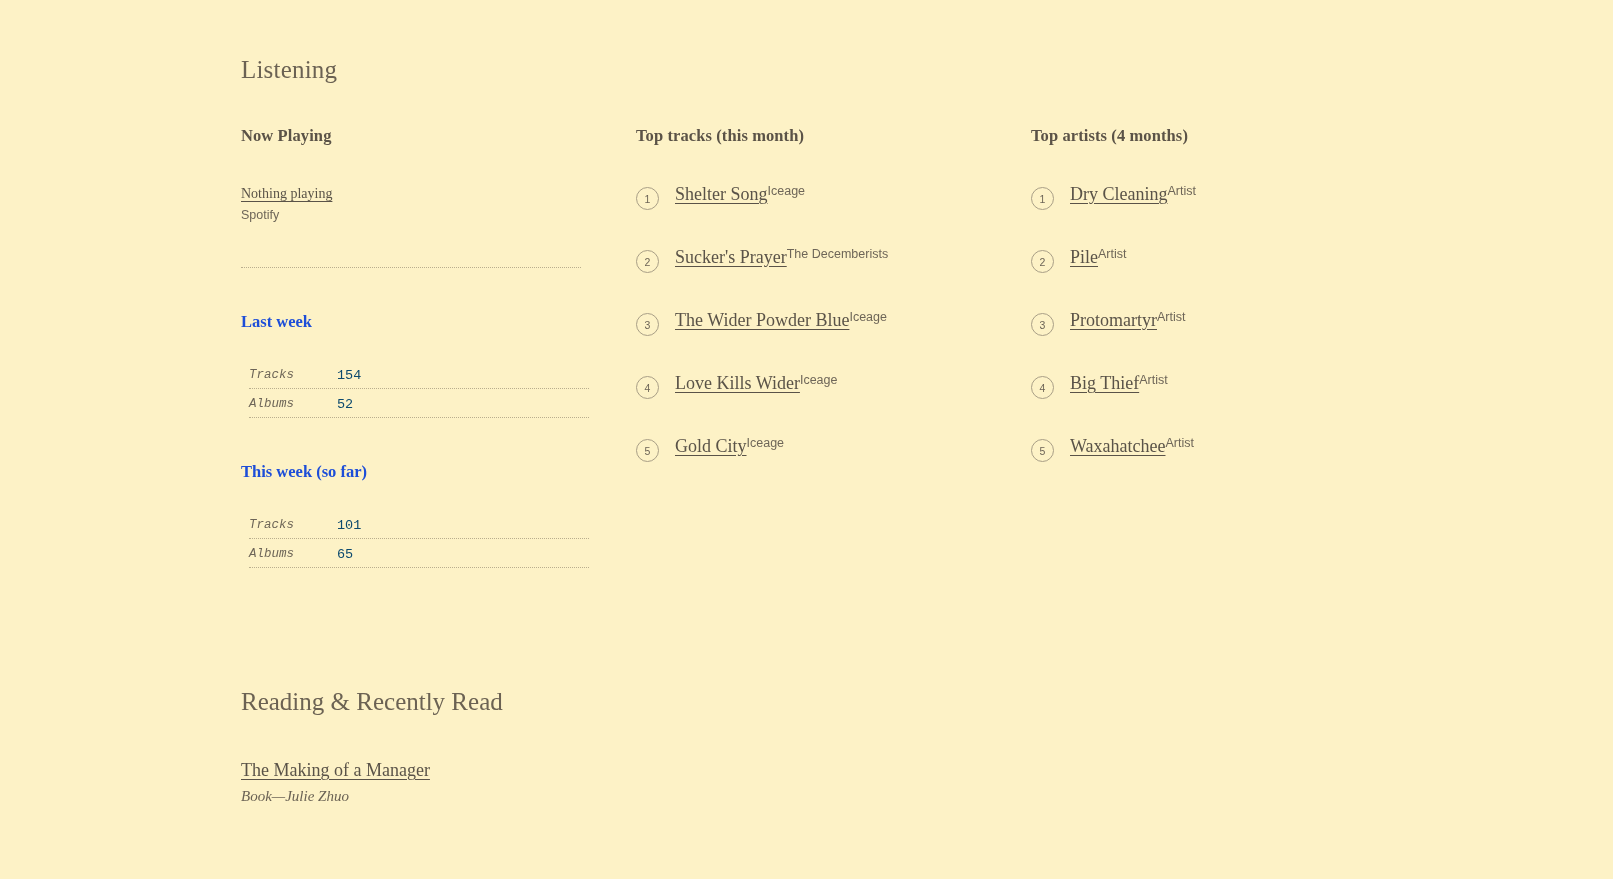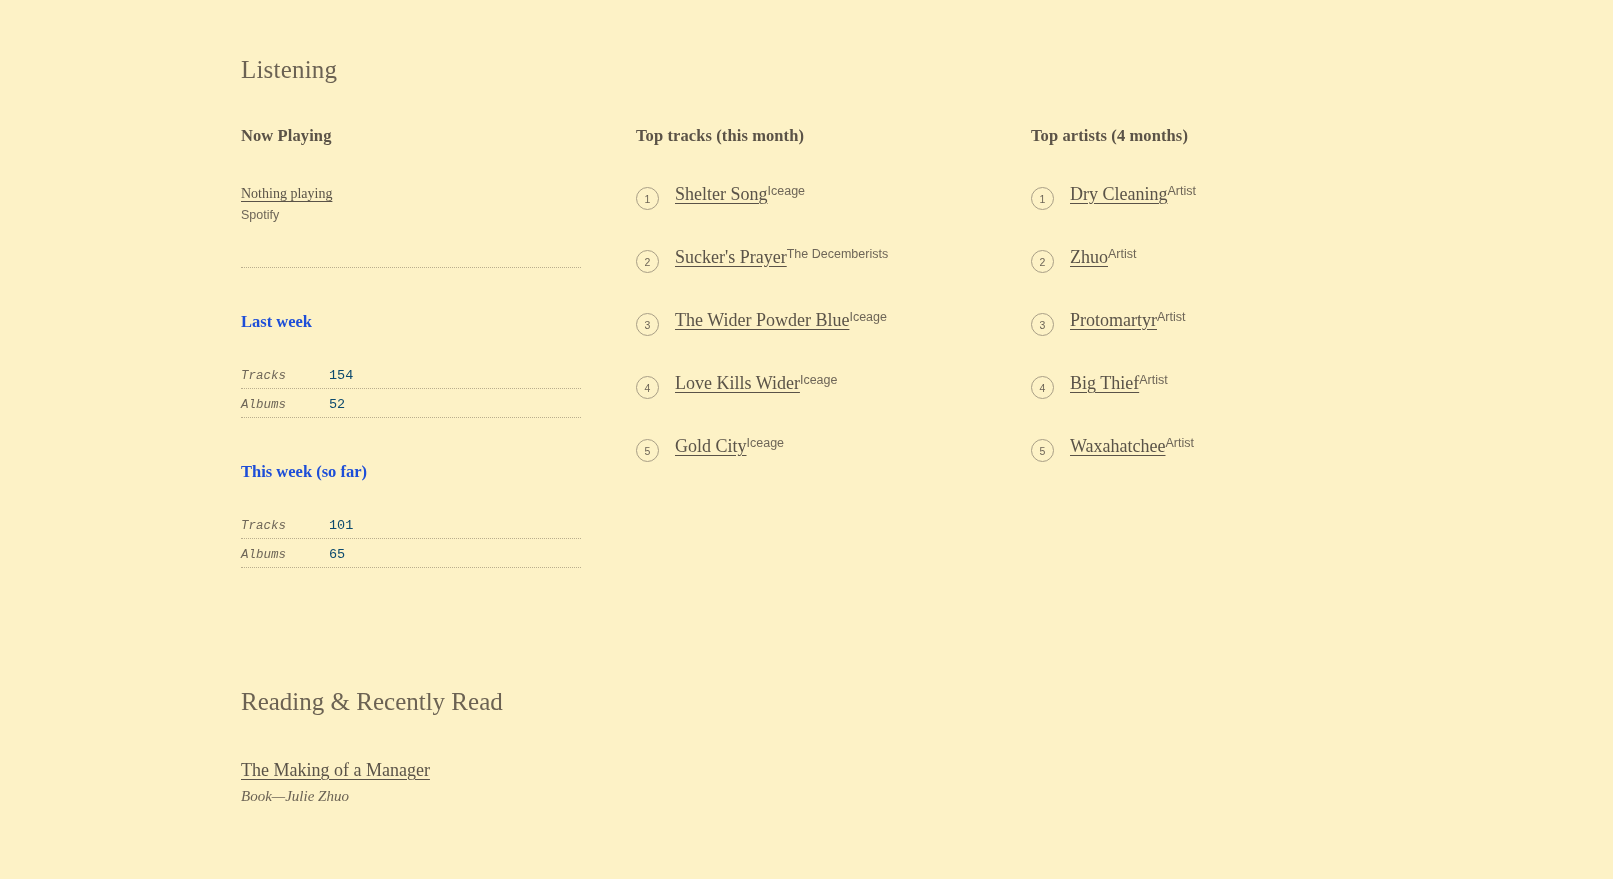--- a/index.html
+++ b/index.html
@@ -84,25 +84,26 @@
   }
   .block-head {
     font-family: "Liberation Serif", serif;
     font-weight: bold;
     font-size: 16.5px;
     color: #1d4ed8;
     margin: 44px 0 36px 0;
   }
   .stat-row {
     display: flex;
-    align-items: center;
+    align-items: flex-start;
     border-bottom: 1px dotted #b9ae8e;
     padding-bottom: 5px;
     margin-bottom: 8px;
     width: 340px;
+    margin-left: 8px;
   }
   .stat-label {
     font-family: "Liberation Mono", monospace;
     font-size: 12.5px;
     font-style: italic;
     color: #6d6557;
     width: 88px;
     flex: 0 0 88px;
   }
   .stat-value {
@@ -274,21 +275,21 @@
         <li class="rank-item">
           <span class="rank-badge">1</span>
           <span class="rank-text">
             <a class="rank-title">Dry Cleaning</a>
             <span class="rank-sub">Artist</span>
           </span>
         </li>
         <li class="rank-item">
           <span class="rank-badge">2</span>
           <span class="rank-text">
-            <a class="rank-title">Zhuo</a>
+            <a class="rank-title">Pile</a>
             <span class="rank-sub">Artist</span>
           </span>
         </li>
         <li class="rank-item">
           <span class="rank-badge">3</span>
           <span class="rank-text">
             <a class="rank-title">Protomartyr</a>
             <span class="rank-sub">Artist</span>
           </span>
         </li>

